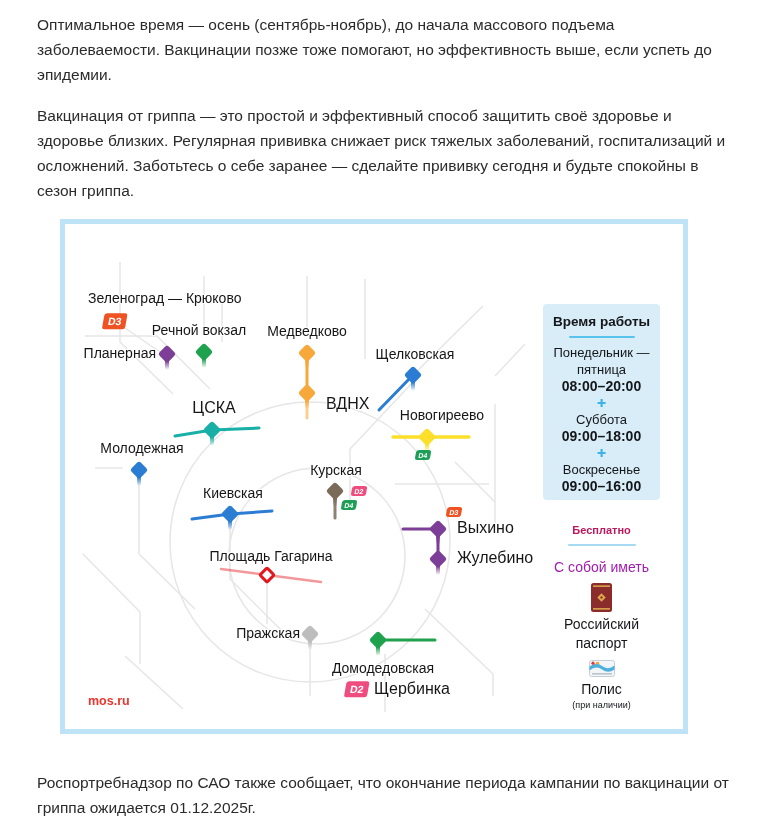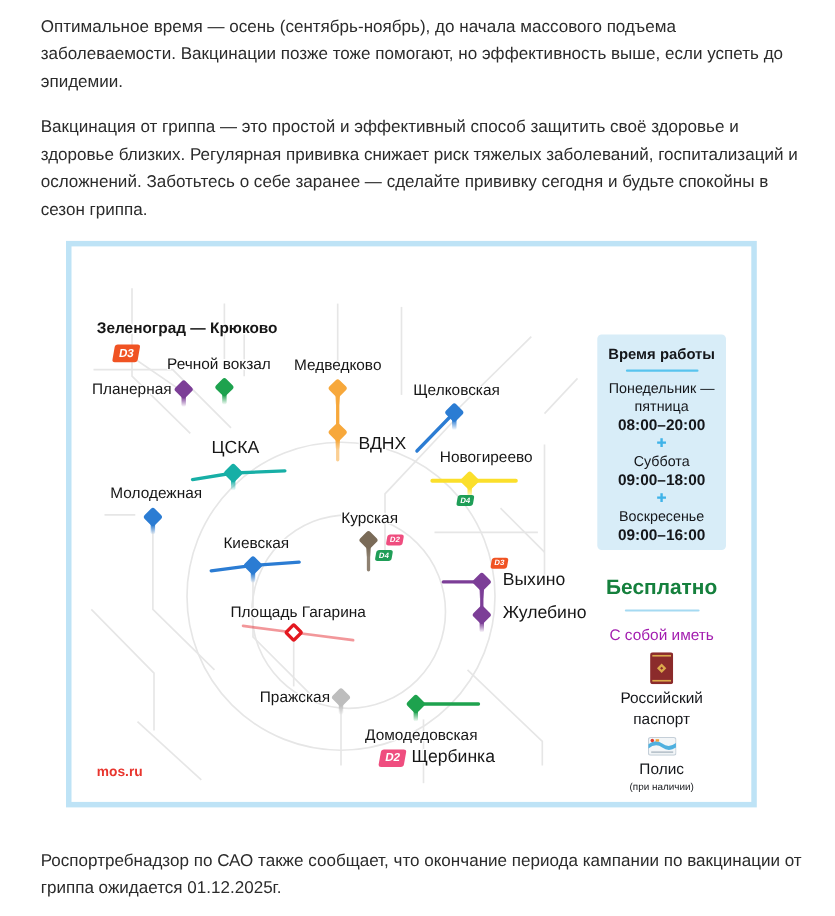--- a/index.html
+++ b/index.html
@@ -40,21 +40,21 @@
   .side-box { position:absolute; left:478px; top:80px; width:117px; height:196px;
     background:#d8edf8; border-radius:4px; text-align:center; padding-top:10px; overflow:hidden; }
   .side-title { font-size:13.5px; font-weight:bold; color:#14161a; line-height:16px; }
   .side-divider { width:66px; height:2px; background:#58c4ee; border-radius:1px; margin:6px auto 6px; }
   .sch-days { font-size:13px; line-height:17px; color:#14161a; }
   .sch-hours { font-size:14px; line-height:17px; font-weight:bold; color:#14161a; }
   .plus-sep { font-size:11px; line-height:14px; color:#3fb3e8; margin:1px 0; }
 
   
   .free-sec { position:absolute; left:478px; top:300px; width:117px; text-align:center; }
-  .free-title { font-size:19px; font-weight:bold; color:#15803d; }
+  .free-title { font-size:11px; font-weight:bold; color:#be185d; }
   .free-divider { width:68px; height:2px; background:#a5daf2; border-radius:1px; margin:8px auto 12px; }
   .bring-title { font-size:14px; font-weight:normal; color:#a21caf; line-height:19px; margin-bottom:6px; }
   .bring-icon { display:block; margin:2px auto 3px; }
   .bring-label { font-size:14px; color:#14161a; line-height:19px; }
   .bring-note { font-size:9px; color:#14161a; margin-top:1px; }
 
   .source-link { position:absolute; left:23px; top:470px; font-size:12.5px; font-weight:bold;
     color:#e8352e; cursor:pointer; }
 </style>
 </head>
@@ -107,21 +107,21 @@
             <path d="M373,305 V335" stroke="#7c3e97" stroke-width="3"></path>
             <path d="M156,345 L202,351" stroke="#e3181f" stroke-width="2.5" opacity="0.45"></path>
             <path d="M202,351 L256,358" stroke="#e3181f" stroke-width="2.5" opacity="0.45"></path>
             <path d="M313,416 H370" stroke="#1ea24e" stroke-width="3"></path>
             <path d="M270,274 V294" stroke="#7a6b58" stroke-width="3" opacity="0.85"></path>
           </g>
         </svg>
 
 
         <div class="stations-layer">
-            <div class="st-label start" style="left: 23px; top: 74px; font-weight: bold;">Зеленоград — Крюково</div>
+            <div class="st-label start" style="left: 23px; top: 74px;">Зеленоград — Крюково</div>
             <div class="line-badge lg" style="background: rgb(240, 83, 35); left: 50px; top: 97px;">D3</div>
             <div class="st-marker" style="left: 102px; top: 130px;">
               <i class="st-tail" style="background: linear-gradient(rgb(124, 62, 151) 30%, rgba(255, 255, 255, 0));"></i>
               <i class="st-diamond" style="background: rgb(124, 62, 151);"></i>
             </div>
             <div class="st-label end" style="left: 91px; top: 129px;">Планерная</div>
             <div class="st-marker" style="left: 139px; top: 128px;">
               <i class="st-tail" style="background: linear-gradient(rgb(30, 162, 78) 30%, rgba(255, 255, 255, 0));"></i>
               <i class="st-diamond" style="background: rgb(30, 162, 78);"></i>
             </div>

